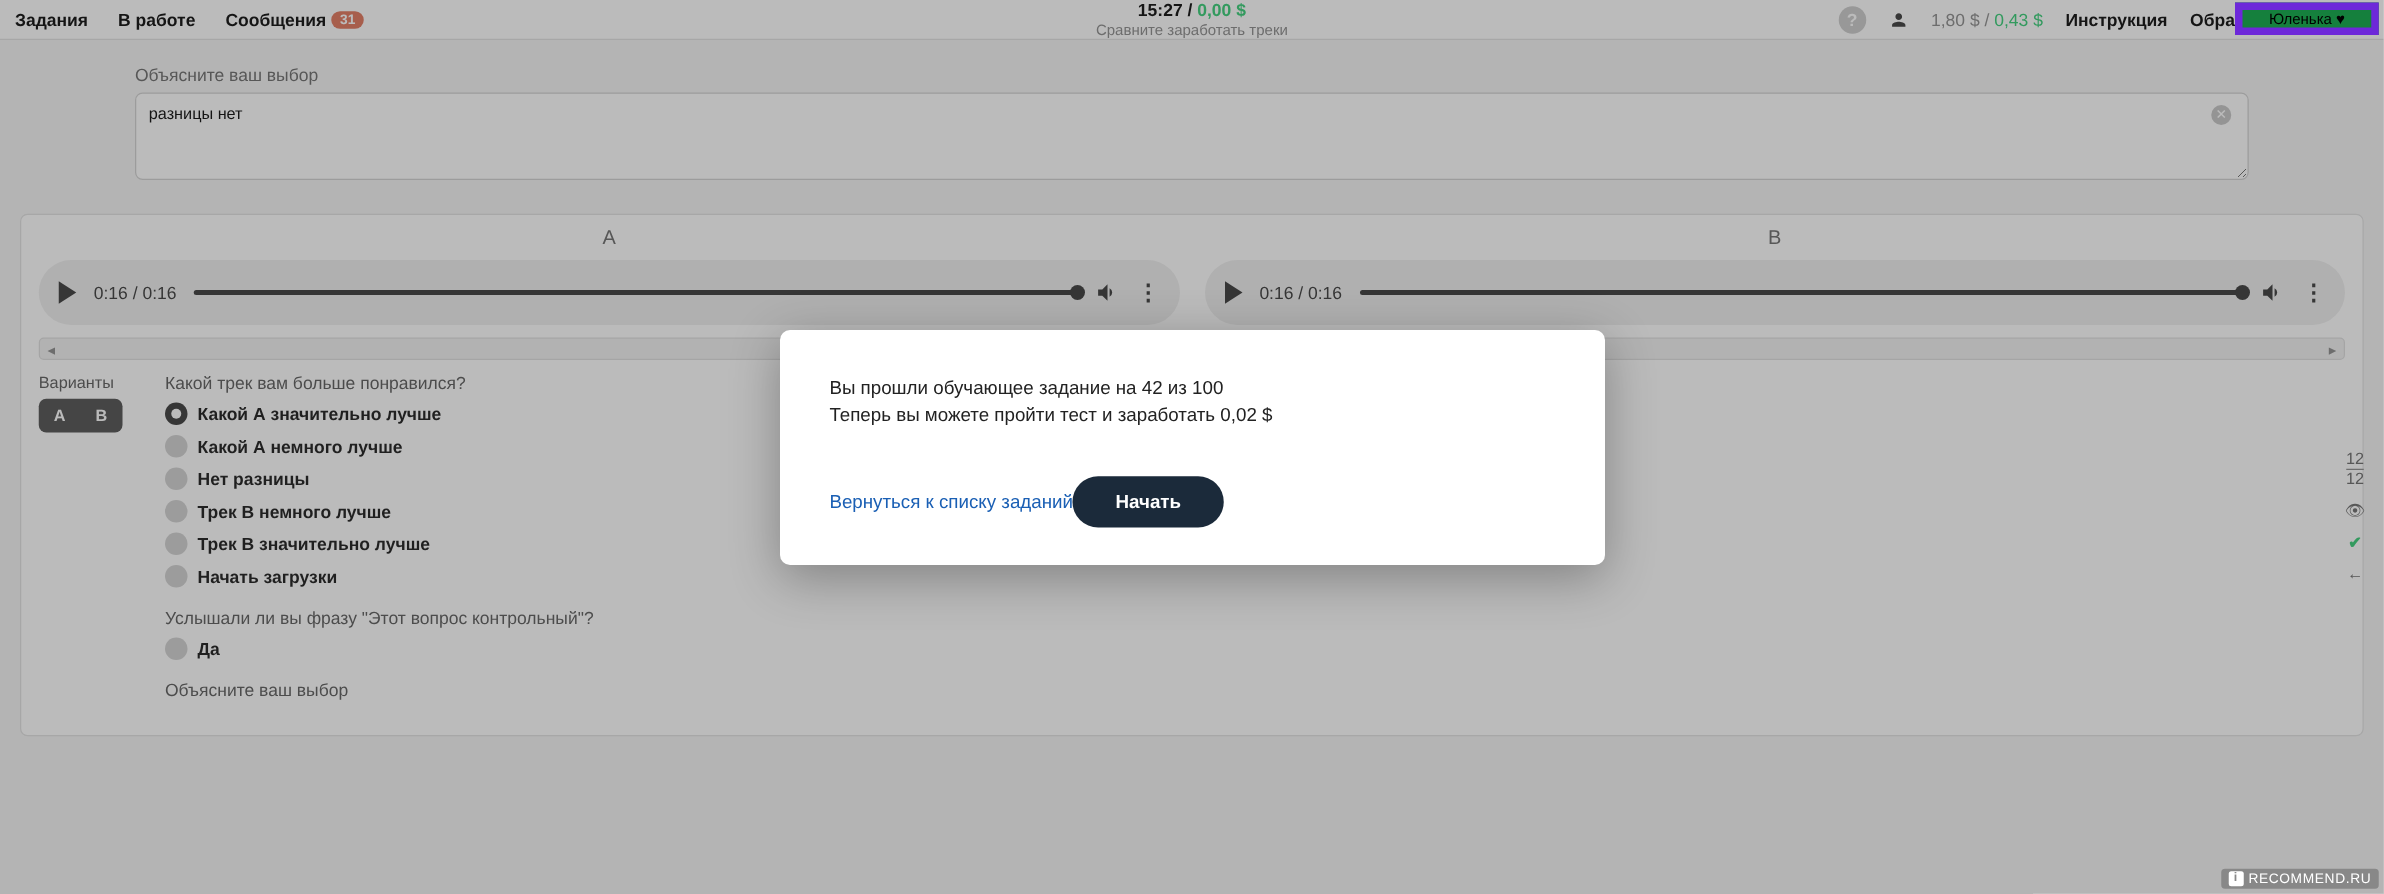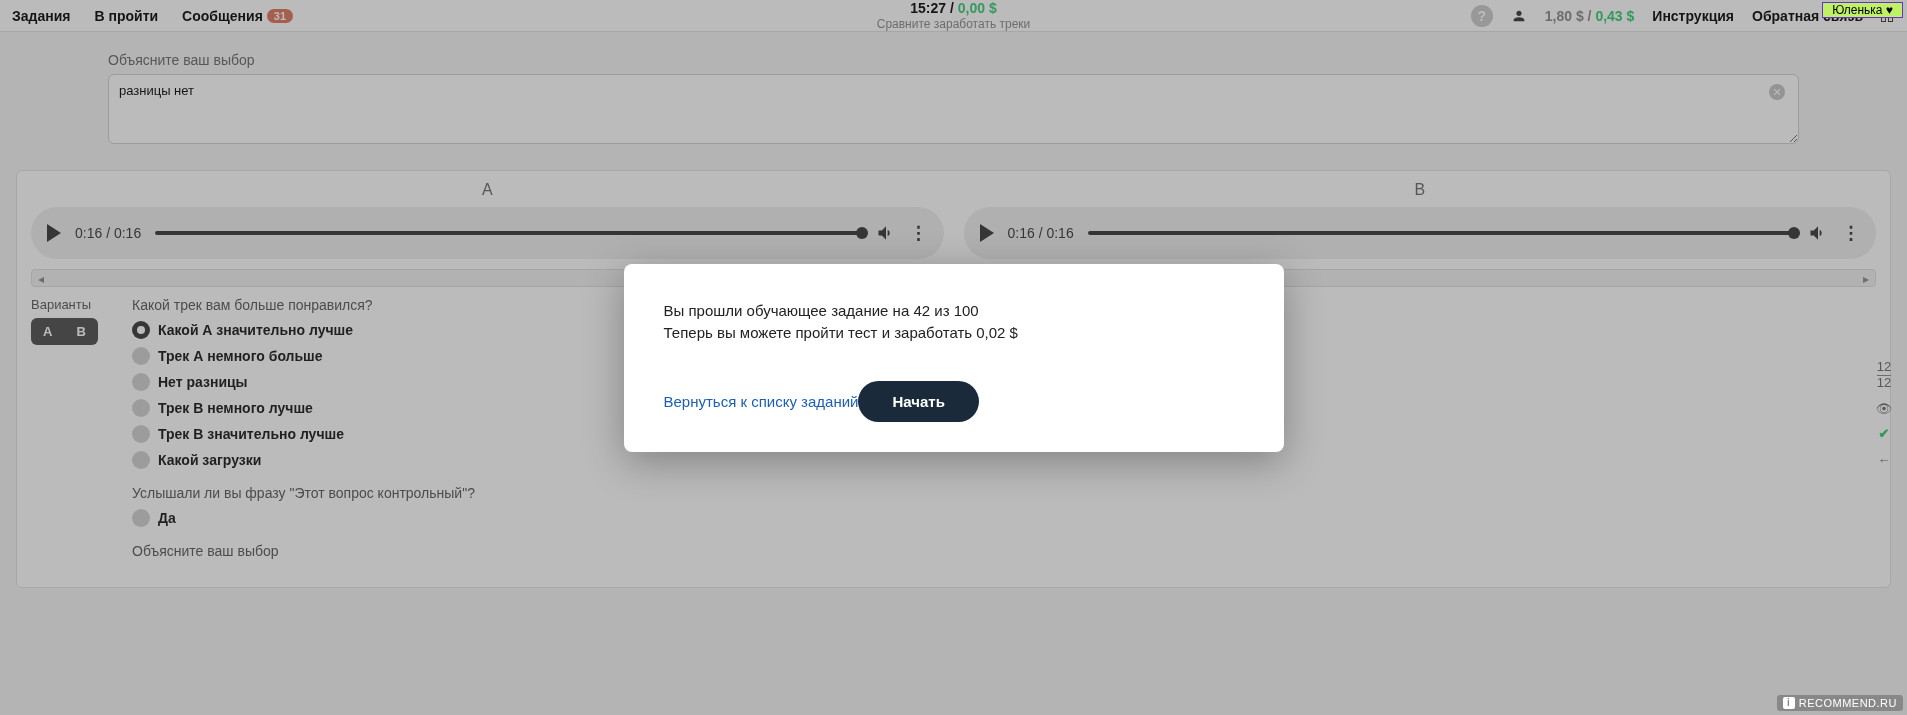--- a/index.html
+++ b/index.html
@@ -11,26 +11,26 @@
   .hdr-link { color: #000; font-weight: 600; cursor: pointer; }
   .hdr-link.msg { display:flex; align-items:center; gap:4px;}
   .badge { background: #e17055; color:#fff; border-radius: 10px; padding: 1px 7px; font-size: 11px; font-weight:600; }
   .hdr-center { position:absolute; left:50%; transform:translateX(-50%); text-align:center; line-height:1.2; }
   .hdr-center .line1 { font-size:14px; font-weight:700; }
   .hdr-center .line1 .green { color: #2ecc71; }
   .hdr-center .line2 { font-size:12px; color:#888; }
   .hdr-right { margin-left:auto; display:flex; align-items:center; gap:18px; }
   .help-circle { width:22px; height:22px; border-radius:50%; background:#c9c9c9; color:#fff; display:flex; align-items:center; justify-content:center; font-size:14px; font-weight:700; cursor:pointer; }
   .user-icon-svg { width:16px; height:16px; fill:#333; }
-  .earn { font-weight:700; color:#888; }
+  .earn { font-weight:400; color:#888; }
   .earn .green { color:#2ecc71; }
   .hdr-action { font-weight:700; color:#000; cursor:pointer; }
   .expand-icon { display:flex; gap:2px; flex-wrap:wrap; width:14px; height:14px; cursor:pointer; }
   .expand-icon span { width:5px; height:5px; border:1.5px solid #333; }
-  .username-badge { position:absolute; top:2px; right:4px; background:#bef264; border:1px solid #6d28d9; padding:0 9px; font-size:12px; z-index:50; }
+  .username-badge { position:absolute; top:2px; right:4px; background:#15803d; border:6px solid #6d28d9; padding:0 21px; font-size:12px; z-index:50; }
 
   
   .page { padding: 20px 8px 0 8px; }
   .explain-top { padding: 0 100px 12px 100px; }
   .explain-label { color:#666; font-size:14px; margin-bottom:6px; }
   .explain-box { position:relative; }
   .explain-box textarea { width:100%; height:70px; border:1px solid #d0d0d0; border-radius:6px; padding:8px 32px 8px 10px; font-size:13px; font-family:inherit; resize:both; background:#fff; }
   .clear-x { position:absolute; right:14px; top:10px; width:16px; height:16px; border-radius:50%; background:#c4c4c4; color:#fff; font-size:11px; line-height:16px; text-align:center; cursor:pointer; }
 
   
@@ -84,21 +84,21 @@
 
   .watermark { position:absolute; right:4px; bottom:4px; background:#888; color:#fff; font-size:11px; padding:2px 6px; border-radius:3px; letter-spacing:0.5px; display:flex; align-items:center; gap:4px; z-index:60;}
   .watermark .i { background:#fff; color:#888; width:12px; height:12px; border-radius:2px; font-weight:700; font-size:10px; text-align:center; line-height:12px;}
 </style>
 </head>
 <body>
 
 <div class="header">
   <div class="hdr-left">
     <span class="hdr-link">Задания</span>
-    <span class="hdr-link">В пройти</span>
+    <span class="hdr-link">В работе</span>
     <span class="hdr-link msg">
       <span>Сообщения</span>
       <span class="badge">31</span>
     </span>
   </div>
   <div class="hdr-center">
     <div class="line1">
       <span>15:27</span><span> / </span><span class="green">0,00 $</span>
     </div>
     <div class="line2">Сравните заработать треки</div>
@@ -176,37 +176,37 @@
       </div>
 
       <div class="questions">
         <div class="q-label">Какой трек вам больше понравился?</div>
         <div class="opt">
             <span class="radio sel"></span>
             <span class="opt-label">Какой А значительно лучше</span>
           </div>
         <div class="opt">
             <span class="radio"></span>
-            <span class="opt-label">Трек А немного больше</span>
+            <span class="opt-label">Какой А немного лучше</span>
           </div>
         <div class="opt">
             <span class="radio"></span>
             <span class="opt-label">Нет разницы</span>
           </div>
         <div class="opt">
             <span class="radio"></span>
             <span class="opt-label">Трек В немного лучше</span>
           </div>
         <div class="opt">
             <span class="radio"></span>
             <span class="opt-label">Трек В значительно лучше</span>
           </div>
         <div class="opt">
             <span class="radio"></span>
-            <span class="opt-label">Какой загрузки</span>
+            <span class="opt-label">Начать загрузки</span>
           </div>
 
         <div class="q2">
           <div class="q-label">Услышали ли вы фразу "Этот вопрос контрольный"?</div>
           <div class="opt">
               <span class="radio"></span>
               <span class="opt-label">Да</span>
             </div>
         </div>
 

